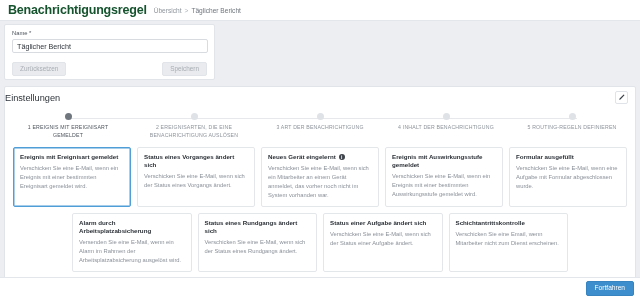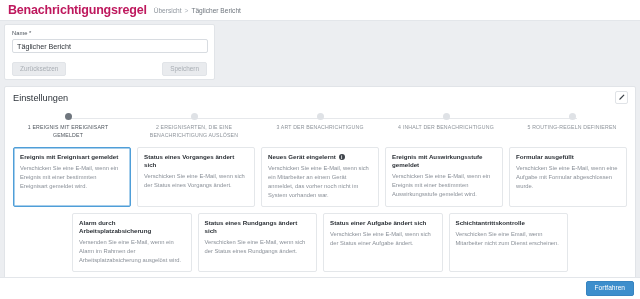--- a/index.html
+++ b/index.html
@@ -22,21 +22,21 @@
     position: absolute; left: 0; top: 0;
     width: 640px; height: 21px;
     background: #ffffff;
     display: flex; align-items: center;
     padding-left: 8px;
     border-bottom: 1px solid #e3e6ea;
   }
   .page-title {
     font-size: 12.5px;
     font-weight: bold;
-    color: #be185d;
+    color: #14532d;
     letter-spacing: -0.2px;
     white-space: nowrap;
   }
   .breadcrumb {
     display: flex; align-items: center;
     margin-left: 7px;
     font-size: 6.6px;
     color: #7b838c;
     white-space: nowrap;
     gap: 3px;
@@ -96,21 +96,20 @@
     position: absolute; left: 4px; top: 86px;
     width: 632px; height: 205px;
     background: #ffffff;
     border: 1px solid #e1e4e8;
     border-radius: 2px;
   }
   .panel-head {
     position: relative;
     height: 22px;
     display: flex; align-items: center;
-    padding-left: 8px;
   }
   .panel-title {
     font-size: 9.2px;
     color: #2b3views;
     color: #2e343b;
     font-weight: normal;
   }
   .edit-btn {
     position: absolute; right: 7px; top: 4px;
     width: 13px; height: 13px;

